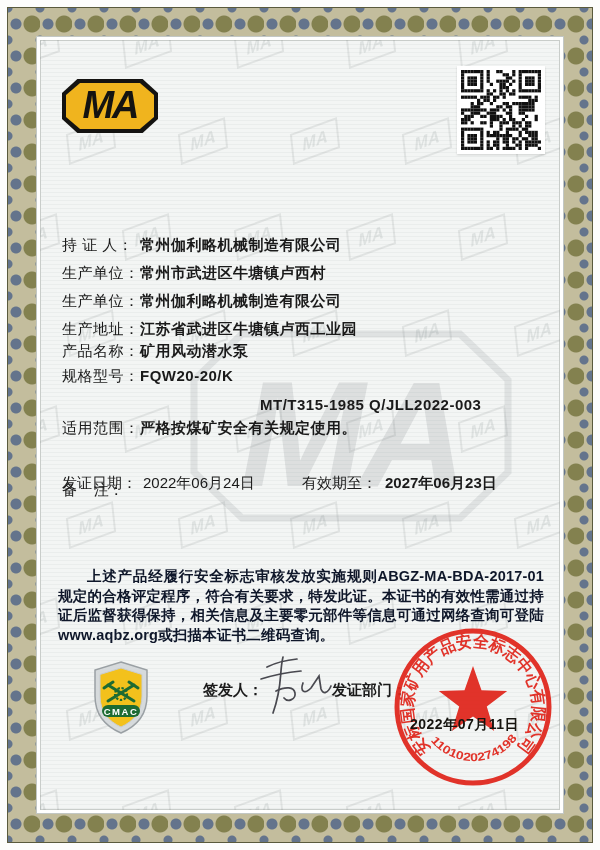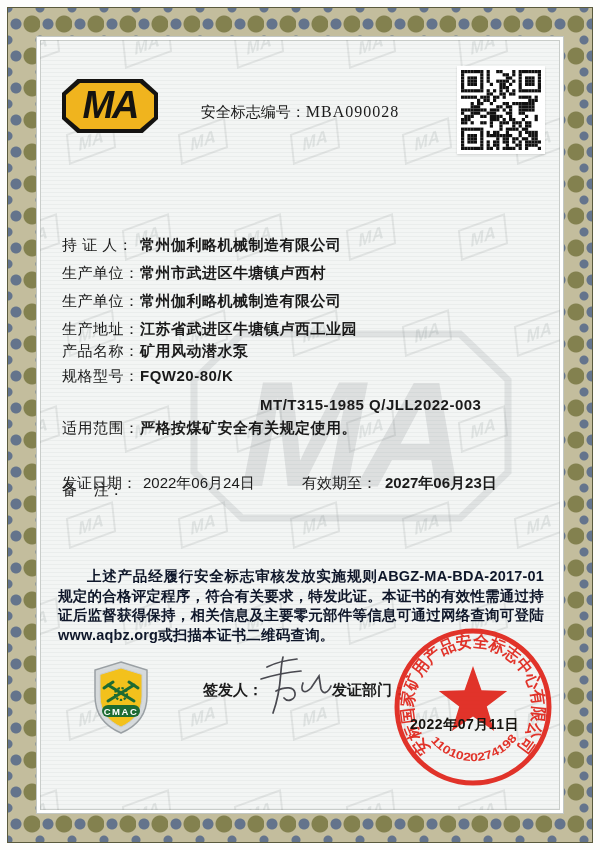--- a/index.html
+++ b/index.html
@@ -131,22 +131,20 @@
   </svg>
 
   <div class="content">
 
     <div class="ma-logo">
       <div class="ma-shape"></div>
       <div class="ma-shape-in"></div>
       <div class="ma-letters">MA</div>
     </div>
 
-    <div class="certno"><span>安全标志编号：</span><span class="v">MBA090028</span>
-    </div>
 
     <div class="qr" id="qrBox">
         <svg width="80" height="80" viewBox="0 0 80 80">
           <g fill="#101010">
             <rect x="0" y="0" width="3.2" height="3.2"></rect>
             <rect x="3.2" y="0" width="3.2" height="3.2"></rect>
             <rect x="6.4" y="0" width="3.2" height="3.2"></rect>
             <rect x="9.600000000000001" y="0" width="3.2" height="3.2"></rect>
             <rect x="12.8" y="0" width="3.2" height="3.2"></rect>
             <rect x="16" y="0" width="3.2" height="3.2"></rect>
@@ -470,21 +468,21 @@
           </g>
         </svg>
       </div>
 
 
     <div class="row" style="top:236px"><span class="lab">持 证 人：</span><span class="val">常州伽利略机械制造有限公司</span></div>
     <div class="row" style="top:264px"><span class="lab">生产单位：</span><span class="val">常州市武进区牛塘镇卢西村</span></div>
     <div class="row" style="top:292px"><span class="lab">生产单位：</span><span class="val">常州伽利略机械制造有限公司</span></div>
     <div class="row" style="top:320px"><span class="lab">生产地址：</span><span class="val">江苏省武进区牛塘镇卢西工业园</span></div>
     <div class="row" style="top:342px"><span class="lab">产品名称：</span><span class="val">矿用风动潜水泵</span></div>
-    <div class="row" style="top:367px"><span class="lab">规格型号：</span><span class="val">FQW20-80/K</span></div>
+    <div class="row" style="top:367px"><span class="lab">规格型号：</span><span class="val">FQW20-20/K</span></div>
     <div class="row wide" style="top:396px"><span class="val">MT/T315-1985 Q/JLL2022-003</span></div>
     <div class="row" style="top:419px"><span class="lab">适用范围：</span><span class="val">严格按煤矿安全有关规定使用。</span></div>
 
     <div class="daterow">
       <span>发证日期：</span>
       <span class="v1">2022年06月24日</span>
       <span class="l2">有效期至：</span>
       <span class="v2">2027年06月23日</span>
     </div>
 

